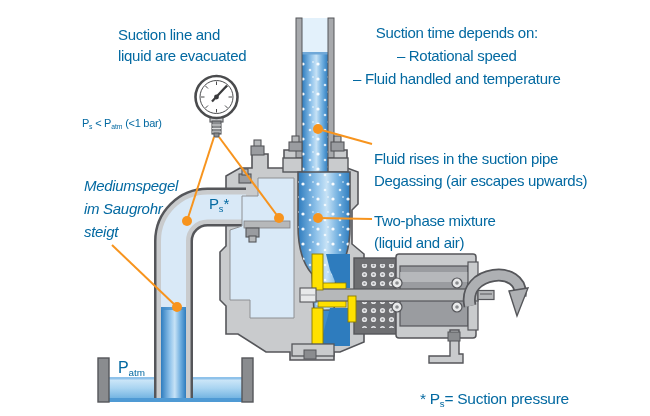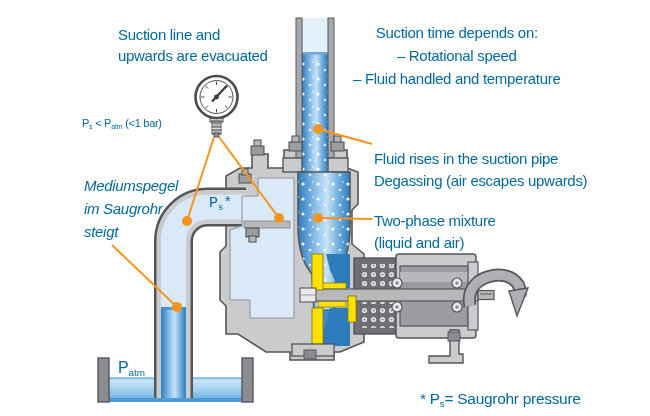--- a/index.html
+++ b/index.html
@@ -194,21 +194,21 @@
     <circle cx="187" cy="221" r="5"></circle>
     <circle cx="279" cy="218" r="5"></circle>
     <circle cx="177" cy="307" r="5"></circle>
     <circle cx="318" cy="129" r="5"></circle>
     <circle cx="318" cy="218" r="5"></circle>
   </g>
 </svg>
 
 <div class="lbl" id="lbl-evac" style="left:118px;top:24px;">
   <span>Suction line and</span><br>
-  <span>upwards are evacuated</span>
+  <span>liquid are evacuated</span>
 </div>
 
 <div class="lbl big" id="lbl-pressure" style="left:82px;top:113px;font-size:11px;">
   <span>P</span><sub>s</sub><span> &lt; P</span><sub>atm</sub><span> (&lt;1 bar)</span>
 </div>
 
 <div class="lbl" id="lbl-medium" style="left:84px;top:174px;font-style:italic;">
   <span>Mediumspegel</span><br>
   <span>im Saugrohr</span><br>
   <span>steigt</span>
@@ -223,25 +223,25 @@
 <div class="lbl" id="lbl-fluid-rises" style="left:374px;top:148px;">
   <span>Fluid rises in the suction pipe</span><br>
   <span>Degassing (air escapes upwards)</span>
 </div>
 
 <div class="lbl" id="lbl-two-phase" style="left:374px;top:210px;">
   <span>Two-phase mixture</span><br>
   <span>(liquid and air)</span>
 </div>
 
-<div class="lbl" id="lbl-ps" style="left:209px;top:193px;font-size:15px;font-family:Liberation Mono, monospace;">
+<div class="lbl" id="lbl-ps" style="left:209px;top:193px;font-size:15px;">
   <span>P</span><sub>s</sub><span>*</span>
 </div>
 
 <div class="lbl" id="lbl-patm" style="left:118px;top:357px;font-size:16px;">
   <span>P</span><sub>atm</sub>
 </div>
 
 <div class="lbl" id="lbl-footnote" style="left:420px;top:388px;font-size:15.5px;">
-  <span>* P</span><sub>s</sub><span>= Saugrohr pressure</span>
+  <span>* P</span><sub>s</sub><span>= Suction pressure</span>
 </div>
 
 </div>
 
 </body></html>

